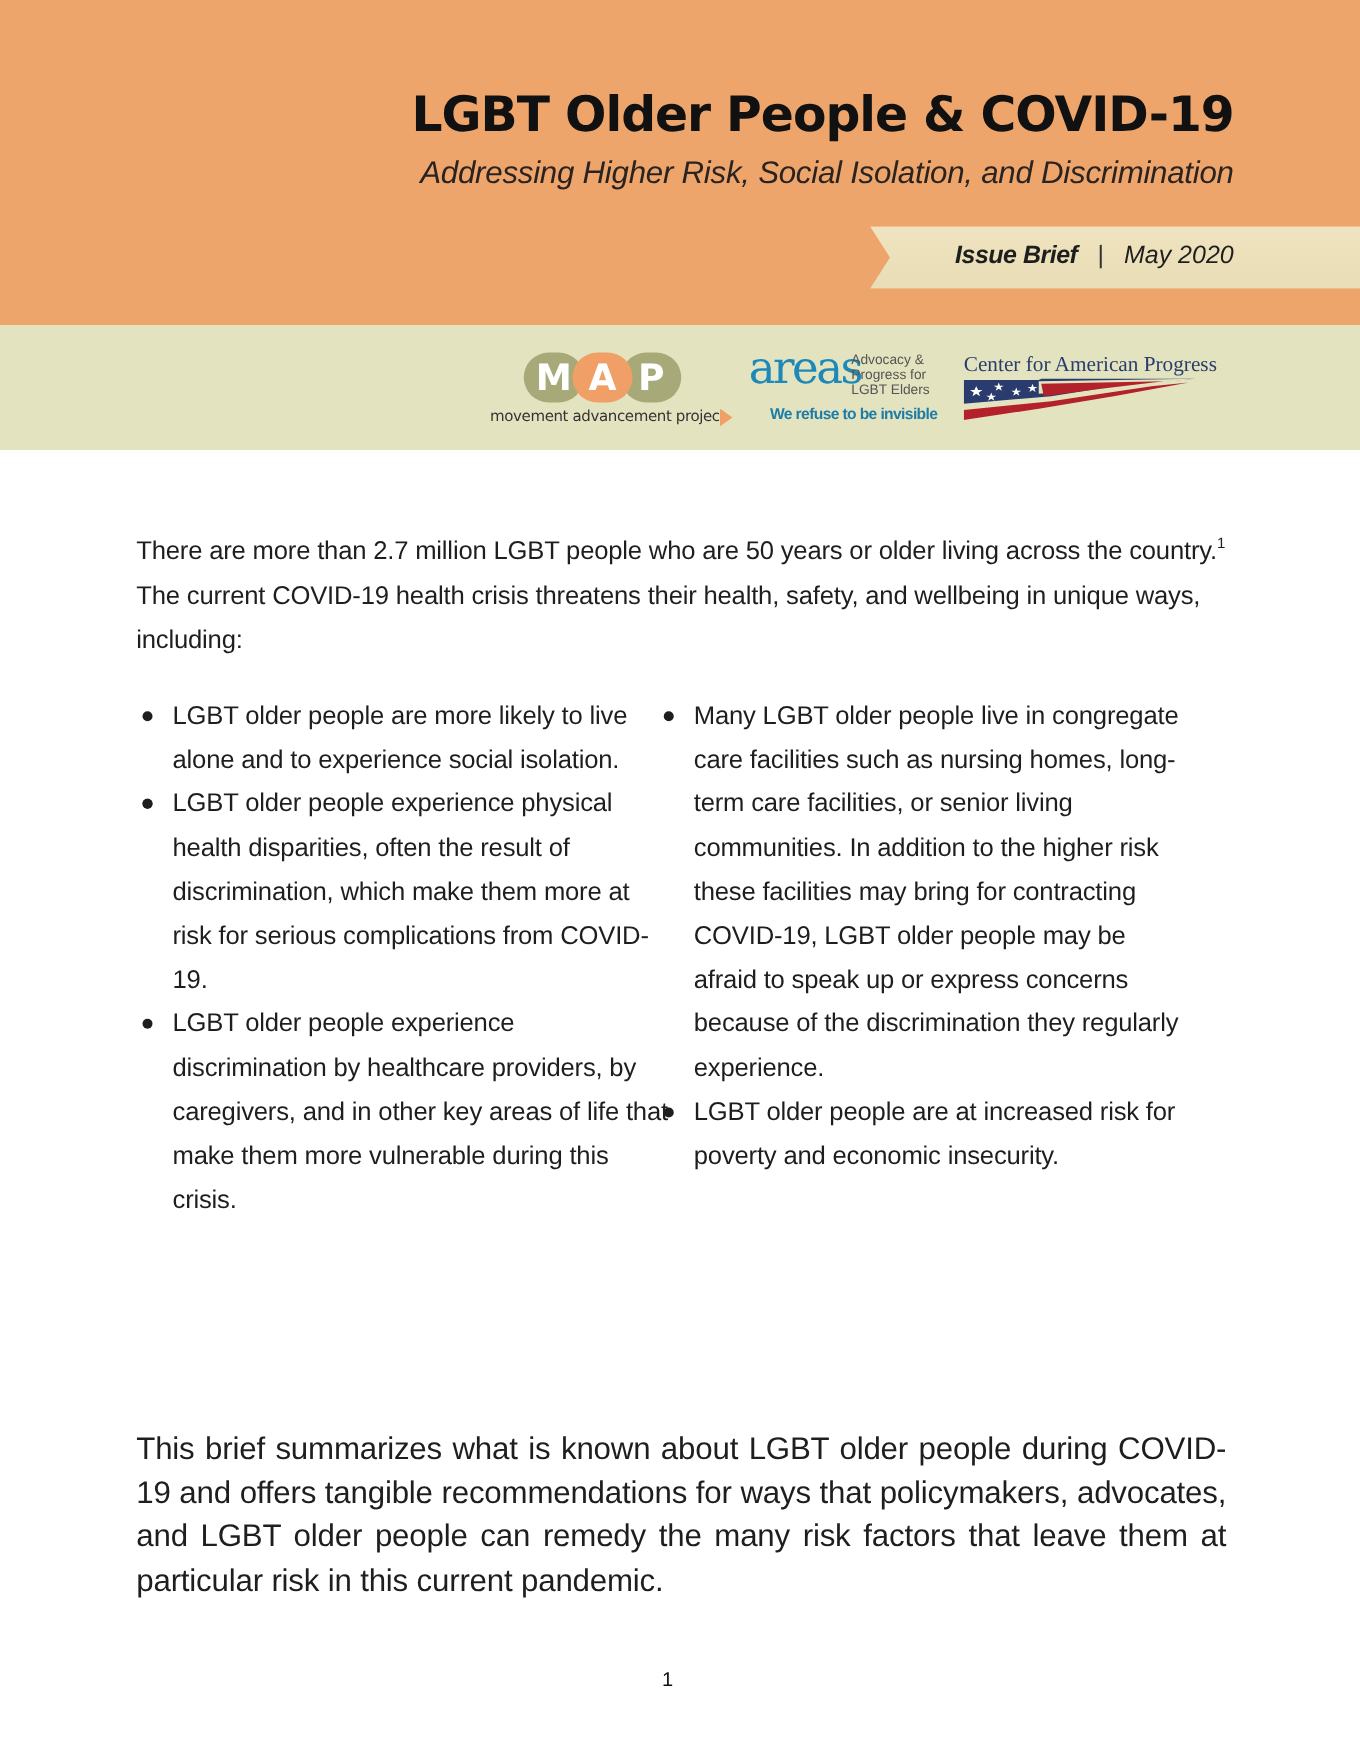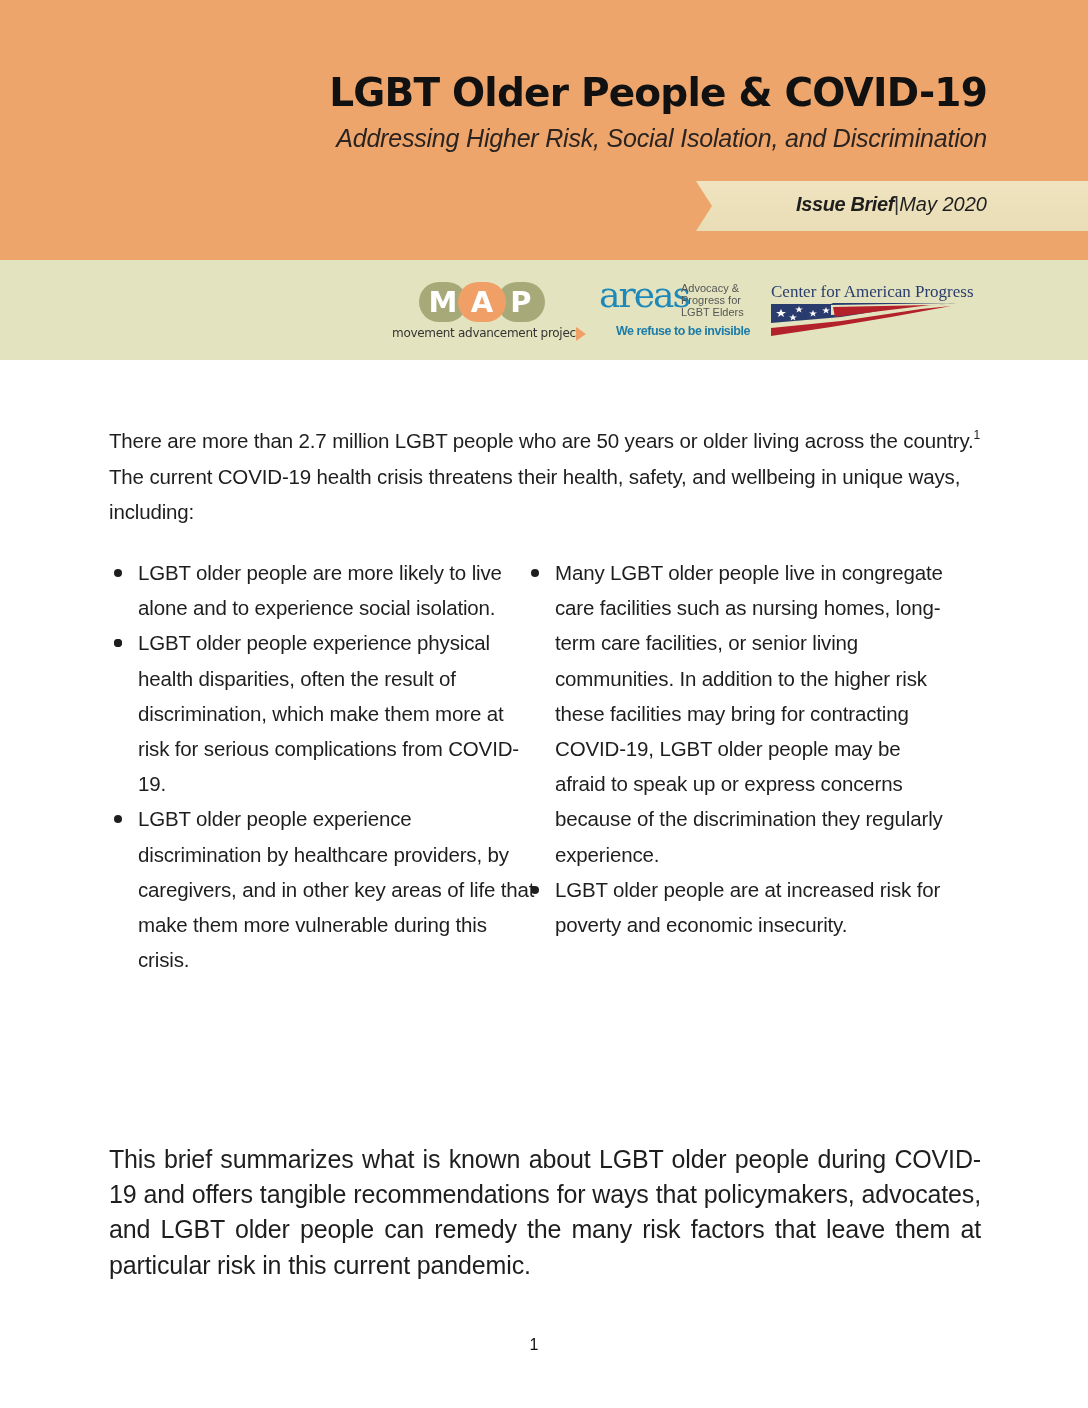--- a/index.html
+++ b/index.html
@@ -21,21 +21,21 @@
       font-size: 25px; color: #2a2320; white-space: nowrap; letter-spacing: -0.2px;
     }
     .ribbon {
       position: absolute; left: 696px; top: 181px; width: 392px; height: 50px;
       background: linear-gradient(180deg, #efe4bf 0%, #e8ddb6 100%);
       clip-path: polygon(0 0, 100% 0, 100% 100%, 0 100%, 16px 50%);
     }
     .ribbon-text {
       position: absolute; right: 101px; top: 193px;
       font-size: 20px; white-space: nowrap; color: #1e1e1e;
-      display: flex; align-items: center; gap: 0; margin-left: 43px;
+      display: flex; align-items: center; gap: 16px; margin-left: 43px;
     }
     .ribbon-text .brief { font-weight: bold; font-style: italic; letter-spacing: -0.4px; }
     .ribbon-text .sep { font-weight: normal; color: #333; }
     .ribbon-text .date { font-style: italic; }
 
     .logos-band {
       position: absolute; left: 0; top: 260px; width: 1088px; height: 100px;
       background: #e3e4bf;
     }
 

